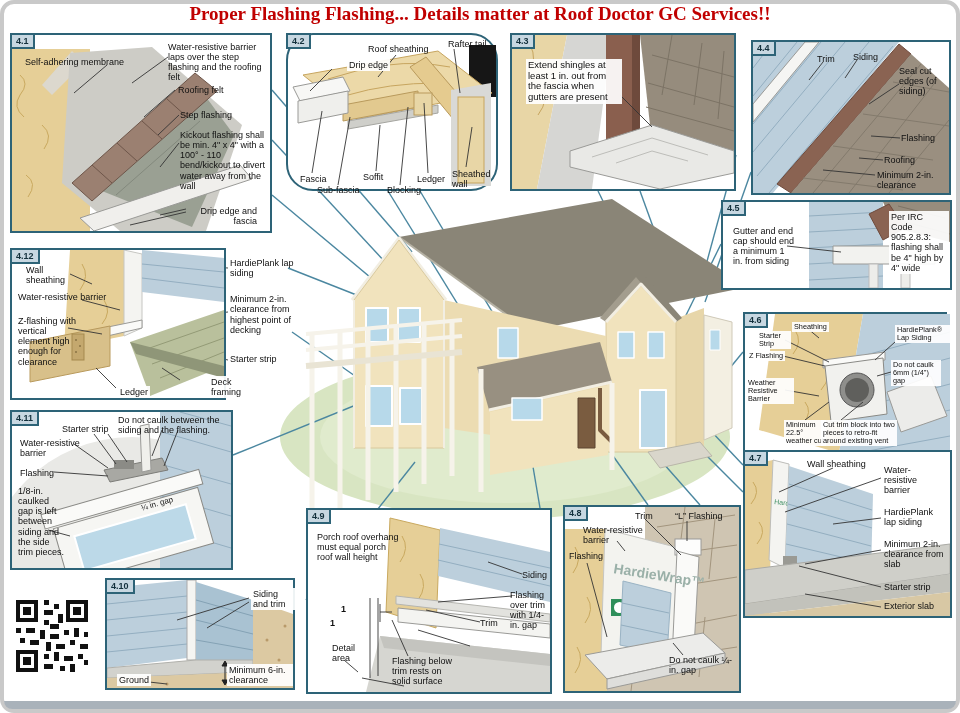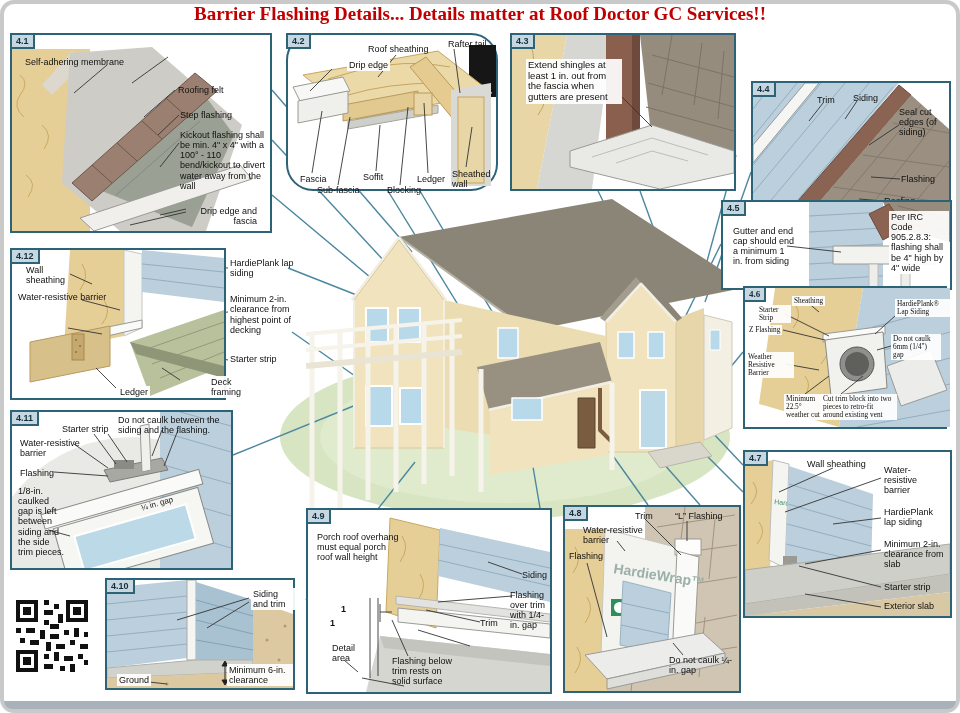--- a/index.html
+++ b/index.html
@@ -100,21 +100,21 @@
       </g>
     </g>
 
     <g stroke="#333" stroke-width="0.9">
       <line x1="228" y1="268" x2="166" y2="264"></line>
       <line x1="228" y1="312" x2="150" y2="320"></line>
       <line x1="228" y1="360" x2="140" y2="340"></line>
     </g>
   </svg>
 
-  <div id="title">Barrier Flashing Details... Details matter at Roof Doctor GC Services!!</div>
+  <div id="title">Proper Flashing Flashing... Details matter at Roof Doctor GC Services!!</div>
 
   <div class="panel" style="left:10px;top:33px;width:262px;height:200px;">
     <svg class="art" width="258" height="196" viewBox="0 0 258 196">
       <rect x="0" y="14" width="78" height="182" fill="#e6cf97"></rect>
       <path d="M8,40 q10,8 0,20 q-8,12 4,22 M30,90 q12,10 2,24 M14,140 q12,8 2,22" stroke="#c9a95f" fill="none"></path>
       <path d="M40,60 L72,28 L60,16 L30,50 Z" fill="#dcd8ce"></path>
       <path d="M58,18 L140,12 L230,90 L194,196 L108,196 L50,148 Z" fill="#cdccc6"></path>
       <path d="M90,156 L194,62 L222,100 L180,192 Z" fill="#9aa093"></path>
       <path d="M96,150 L180,74 M104,160 L188,86 M90,140 L170,66" stroke="#83897d" stroke-width="1" fill="none"></path>
       <path d="M60,148 L183,38 L205,56 L80,166 Z" fill="#9b8071" stroke="#6e564a"></path>
@@ -125,20 +125,21 @@
         <line x1="156" y1="22" x2="120" y2="48"></line>
         <line x1="163" y1="55" x2="132" y2="82"></line>
         <line x1="167" y1="80" x2="146" y2="100"></line>
         <line x1="167" y1="108" x2="148" y2="132"></line>
         <line x1="174" y1="174" x2="148" y2="180"></line>
         <line x1="174" y1="177" x2="118" y2="190"></line>
       </g>
     </svg>
     <div class="tag">4.1</div>
     <div class="lbl" style="left:13px;top:22px;width:120px;">Self-adhering membrane</div>
+    <div class="lbl" style="left:156px;top:7px;width:100px;">Water-resistive barrier laps over the step flashing and the roofing felt</div>
     <div class="lbl" style="left:166px;top:50px;width:70px;">Roofing felt</div>
     <div class="lbl" style="left:168px;top:75px;width:70px;">Step flashing</div>
     <div class="lbl" style="left:168px;top:95px;width:92px;">Kickout flashing shall be min. 4" x 4" with a 100° - 110 bend/kickout to divert water away from the wall</div>
     <div class="lbl" style="left:175px;top:171px;width:70px;text-align:right;">Drip edge and fascia</div>
   </div>
 
   <div class="panel" style="left:286px;top:33px;width:212px;height:158px;border-radius:27px;">
     <svg class="art" width="208" height="154" viewBox="0 0 208 154">
       <rect x="181" y="10" width="27" height="52" fill="#161616"></rect>
       <path d="M15,40 L150,16 L204,58 L70,84 Z" fill="#ecd9a8" stroke="#c7a55f"></path>
@@ -185,21 +186,21 @@
       <path d="M128,0 L222,0 L222,116 L138,90 Z" fill="#968c7d"></path>
       <path d="M140,20 L222,42 M136,48 L222,72 M134,72 L222,96 M160,0 L150,60 M190,8 L182,70 M212,16 L206,84" stroke="#7c7365" fill="none"></path>
       <path d="M58,116 L140,90 L222,116 L222,138 L148,154 L58,132 Z" fill="#e9e9e6" stroke="#9a9a97"></path>
       <path d="M80,122 L140,103 L196,120 M104,128 L140,116 L176,126" stroke="#bdbdb9" fill="none"></path>
       <line x1="108" y1="60" x2="140" y2="92" stroke="#333" stroke-width="0.9"></line>
     </svg>
     <div class="tag">4.3</div>
     <div class="lbl boxed" style="left:14px;top:24px;width:92px;font-size:9.5px;">Extend shingles at least 1 in. out from the fascia when gutters are present</div>
   </div>
 
-  <div class="panel" style="left:751px;top:40px;width:200px;height:155px;margin-top:41px;">
+  <div class="panel" style="left:751px;top:40px;width:200px;height:155px;">
     <svg class="art" width="196" height="151" viewBox="0 0 196 151">
       <path d="M0,0 L146,0 L20,151 L0,151 Z" fill="#bccfdc"></path>
       <path d="M116,0 L4,134 M92,0 L0,110 M68,0 L0,82 M44,0 L0,54 M20,0 L0,26 M140,4 L16,151" stroke="#93aec0" fill="none"></path>
       <path d="M52,0 L66,0 L0,80 L0,62 Z" fill="#f5f5f3" stroke="#9a9a97"></path>
       <path d="M146,2 L158,12 L38,151 L24,142 Z" fill="#8a6352" stroke="#6e4a3c"></path>
       <path d="M158,12 L196,46 L196,151 L38,151 Z" fill="#9a8f80"></path>
       <path d="M60,151 L168,22 M96,151 L184,38 M136,151 L196,78 M50,136 L150,148 M80,104 L180,118 M110,72 L196,84 M140,40 L196,50" stroke="#837a6c" fill="none"></path>
       <g stroke="#333" stroke-width="0.9">
         <line x1="70" y1="20" x2="56" y2="38"></line>
         <line x1="104" y1="18" x2="92" y2="36"></line>
@@ -231,21 +232,21 @@
       <g stroke="#333" stroke-width="0.9">
         <line x1="64" y1="44" x2="118" y2="50"></line>
         <line x1="166" y1="28" x2="180" y2="24"></line>
       </g>
     </svg>
     <div class="tag">4.5</div>
     <div class="lbl" style="left:10px;top:24px;width:62px;">Gutter and end cap should end a minimum 1 in. from siding</div>
     <div class="lbl boxed" style="left:166px;top:9px;width:56px;">Per IRC Code 905.2.8.3: flashing shall be 4" high by 4" wide</div>
   </div>
 
-  <div class="panel" style="left:743px;top:286px;width:204px;height:143px;font-family:Liberation Serif, serif;">
+  <div class="panel" style="left:743px;top:312px;width:204px;height:143px;">
     <svg class="art" width="205" height="139" viewBox="0 0 205 139">
       <path d="M30,0 L118,0 L94,139 L14,116 Z" fill="#e6cf97"></path>
       <path d="M50,16 q8,12 -2,24 M80,50 q8,12 -4,26 M60,88 q8,10 -2,22" stroke="#c9a95f" fill="none"></path>
       <path d="M118,0 L205,0 L205,139 L94,139 Z" fill="#bccfdc"></path>
       <path d="M205,18 L110,44 M205,44 L102,72 M205,70 L98,98 M205,96 L96,120 M205,122 L112,139" stroke="#93aec0" fill="none"></path>
       <path d="M78,46 L140,38 L140,46 L78,54 Z" fill="#fafaf8" stroke="#9a9a97"></path>
       <path d="M80,52 L138,44 L142,100 L86,108 Z" fill="#f1f1ee" stroke="#8a8a86"></path>
       <circle cx="112" cy="76" r="17" fill="#8f8f8c" stroke="#555"></circle>
       <circle cx="112" cy="76" r="12" fill="#5f5f5c"></circle>
       <path d="M142,78 L186,62 L202,102 L156,118 Z" fill="#ececea" stroke="#9a9a97"></path>
@@ -455,20 +456,21 @@
         <line x1="58" y1="24" x2="80" y2="34"></line>
         <line x1="70" y1="50" x2="108" y2="60"></line>
         <line x1="56" y1="78" x2="90" y2="84"></line>
         <line x1="104" y1="138" x2="84" y2="118"></line>
         <line x1="168" y1="130" x2="150" y2="118"></line>
       </g>
     </svg>
     <div class="tag">4.12</div>
     <div class="lbl" style="left:14px;top:15px;width:56px;">Wall sheathing</div>
     <div class="lbl" style="left:6px;top:42px;width:92px;">Water-resistive barrier</div>
+    <div class="lbl" style="left:6px;top:66px;width:62px;">Z-flashing with vertical element high enough for clearance</div>
     <div class="lbl boxed" style="left:106px;top:136px;">Ledger</div>
     <div class="lbl boxed" style="left:166px;top:126px;width:42px;margin-left:31px;">Deck framing</div>
   </div>
 
   <div id="lbl-out-1" style="left:230px;top:258px;width:70px;">HardiePlank lap siding</div>
   <div id="lbl-out-2" style="left:230px;top:294px;width:78px;">Minimum 2-in. clearance from highest point of decking</div>
   <div id="lbl-out-3" style="left:230px;top:354px;">Starter strip</div>
 
   <svg id="qr" viewBox="0 0 80 80">
     <rect x="0" y="0" width="80" height="80" fill="#fff"></rect>

